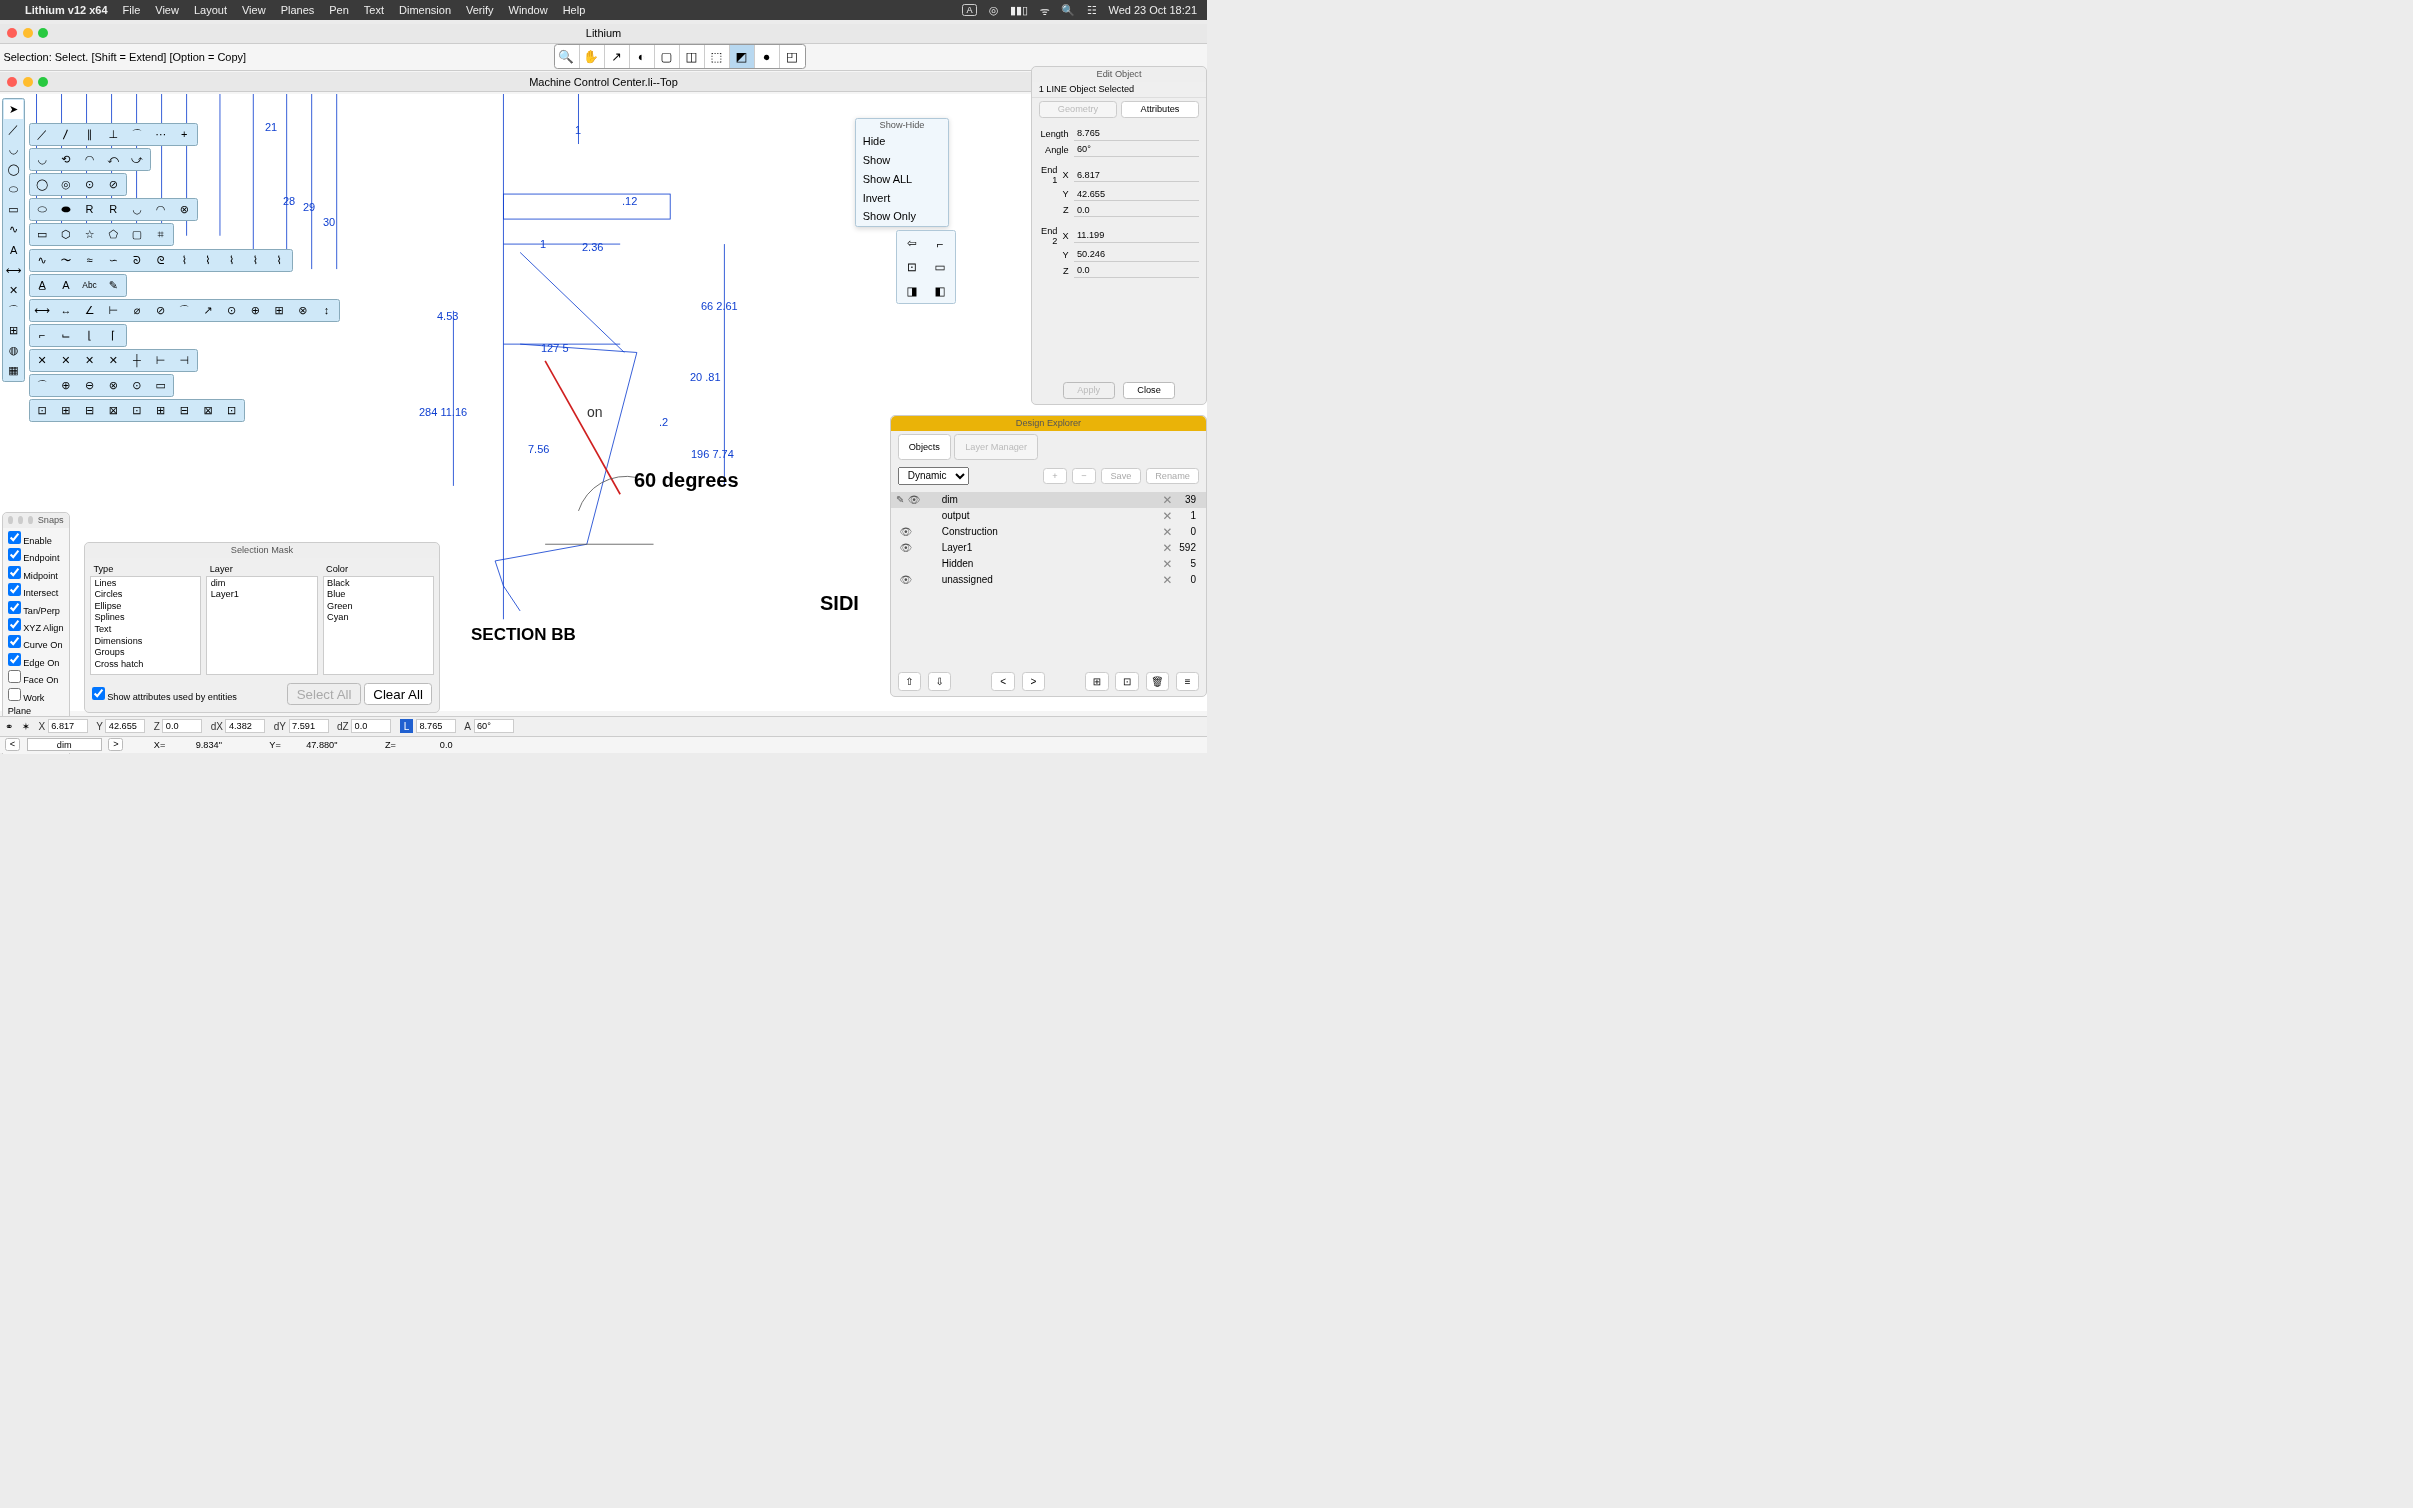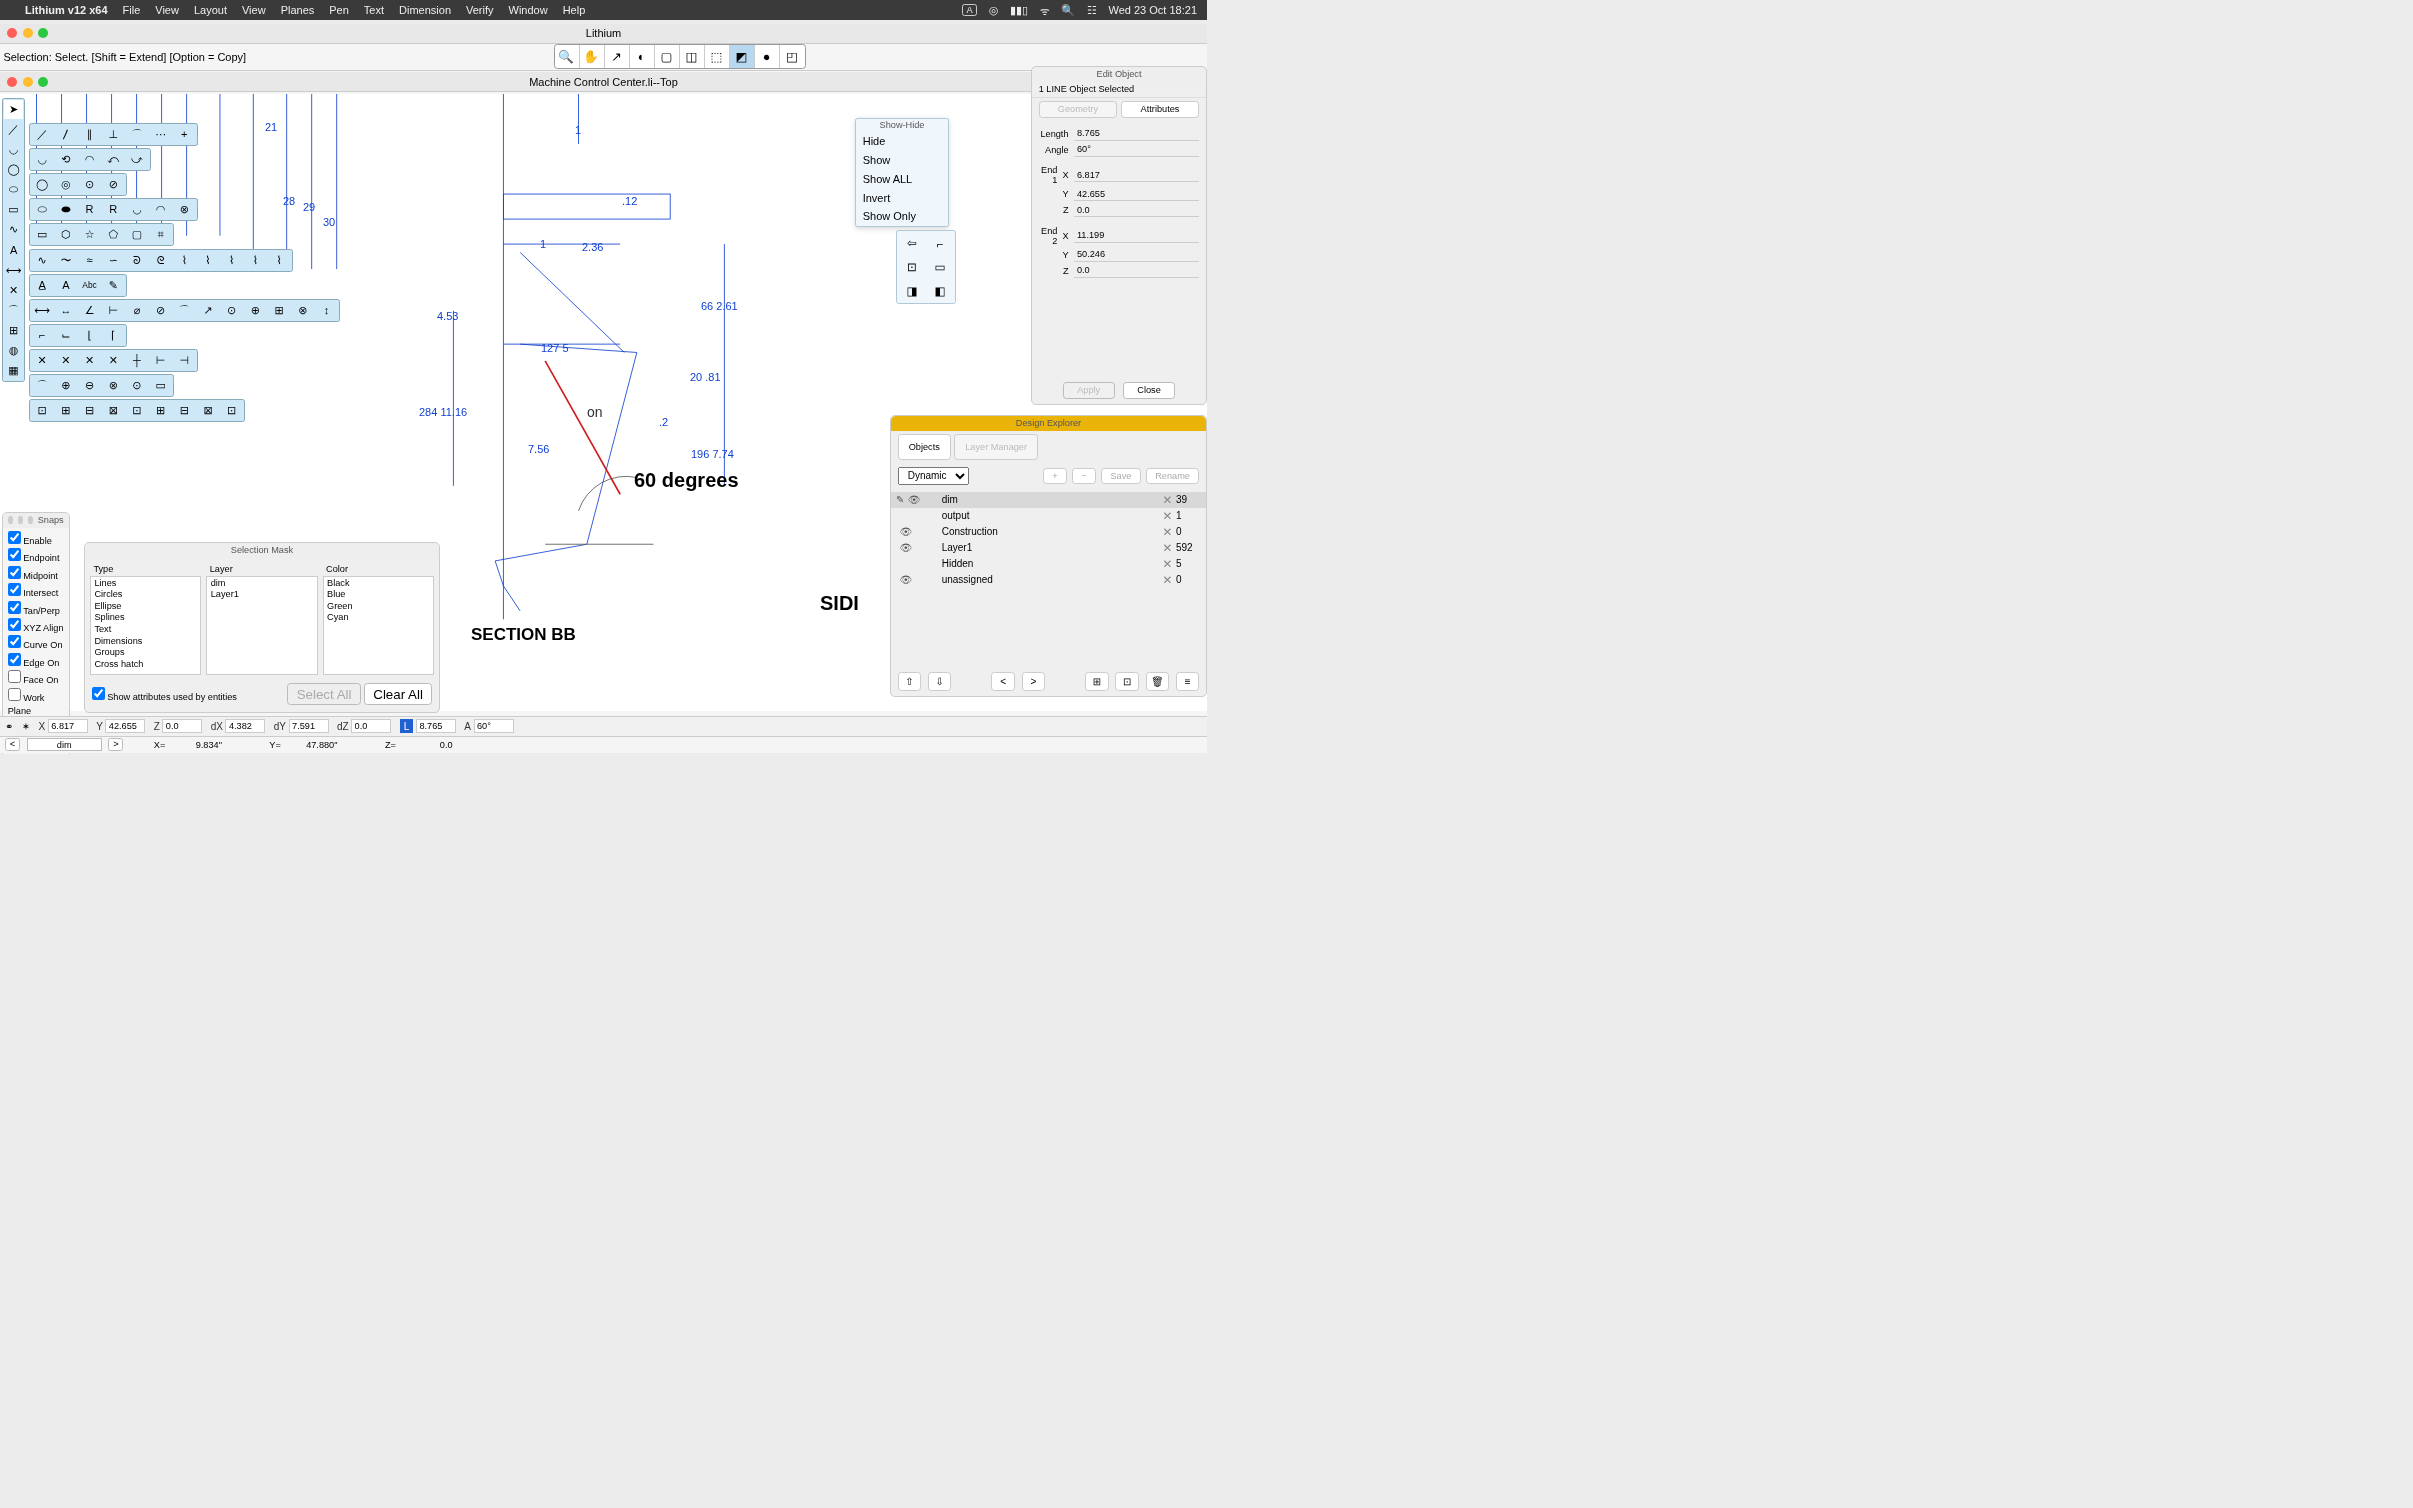--- a/index.html
+++ b/index.html
@@ -96,21 +96,21 @@
 .design-exp .de-tab { padding: 7px 10px; border: 0.8px solid #ccc; border-radius: 3.4px; font-size: 9.2px; background: #fff; }
 .design-exp .de-tab.disabled { color: #bbb; background: #f5f5f5; }
 .design-exp .de-controls { display: flex; gap: 5px; padding: 3.4px 6.7px; align-items: center; }
 .design-exp .de-controls select { font-size: 10px; padding: 1.7px 5px; }
 .design-exp .de-controls .btn { padding: 1.7px 8.4px; border: 0.8px solid #ccc; border-radius: 3.4px; font-size: 9.2px; background: #fff; color: #aaa; }
 .design-exp .de-table { margin: 3.4px 0; }
 .design-exp .de-row { display: flex; align-items: center; height: 16px; font-size: 10px; }
 .design-exp .de-row .icos { width: 44px; display: flex; gap: 3.4px; padding-left: 5px; font-size: 10px; color: #555; }
 .design-exp .de-row .name { flex: 1; padding-left: 6.7px; }
 .design-exp .de-row .ex { width: 17px; text-align: center; color: #888; font-size: 11.7px; }
-.design-exp .de-row .count { width: 30px; text-align: left; padding-right: 4px; }
+.design-exp .de-row .count { width: 30px; text-align: right; padding-right: 10px; }
 .design-exp .de-row.sel { background: #d8d8d8; }
 .design-exp .de-foot { position: absolute; bottom: 5px; left: 0; right: 0; display: flex; gap: 6.7px; justify-content: center; padding: 0 6.7px; }
 .design-exp .de-foot .fb { width: 23.5px; height: 18.4px; border: 0.8px solid #ccc; border-radius: 3.4px; display: flex; align-items: center; justify-content: center; font-size: 10px; background: #fff; }
 
 
 .statusbar { position: absolute; left: 0; right: 0; bottom: 17px; height: 20px; background: #f0f0f0; border-top: 0.8px solid #ccc; display: flex; align-items: center; gap: 8.4px; padding: 0 5px; font-size: 10px; }
 .statusbar .sb-item { display: flex; align-items: center; gap: 2.5px; }
 .statusbar .sb-item .k { color: #333; }
 .statusbar .sb-item input { width: 40px; font-size: 9.2px; padding: 0.8px 2.5px; border: 0.8px solid #ccc; }
 .statusbar .sb-item.hl .k { background: #2060d0; color: #fff; padding: 1.7px 4.2px; }

